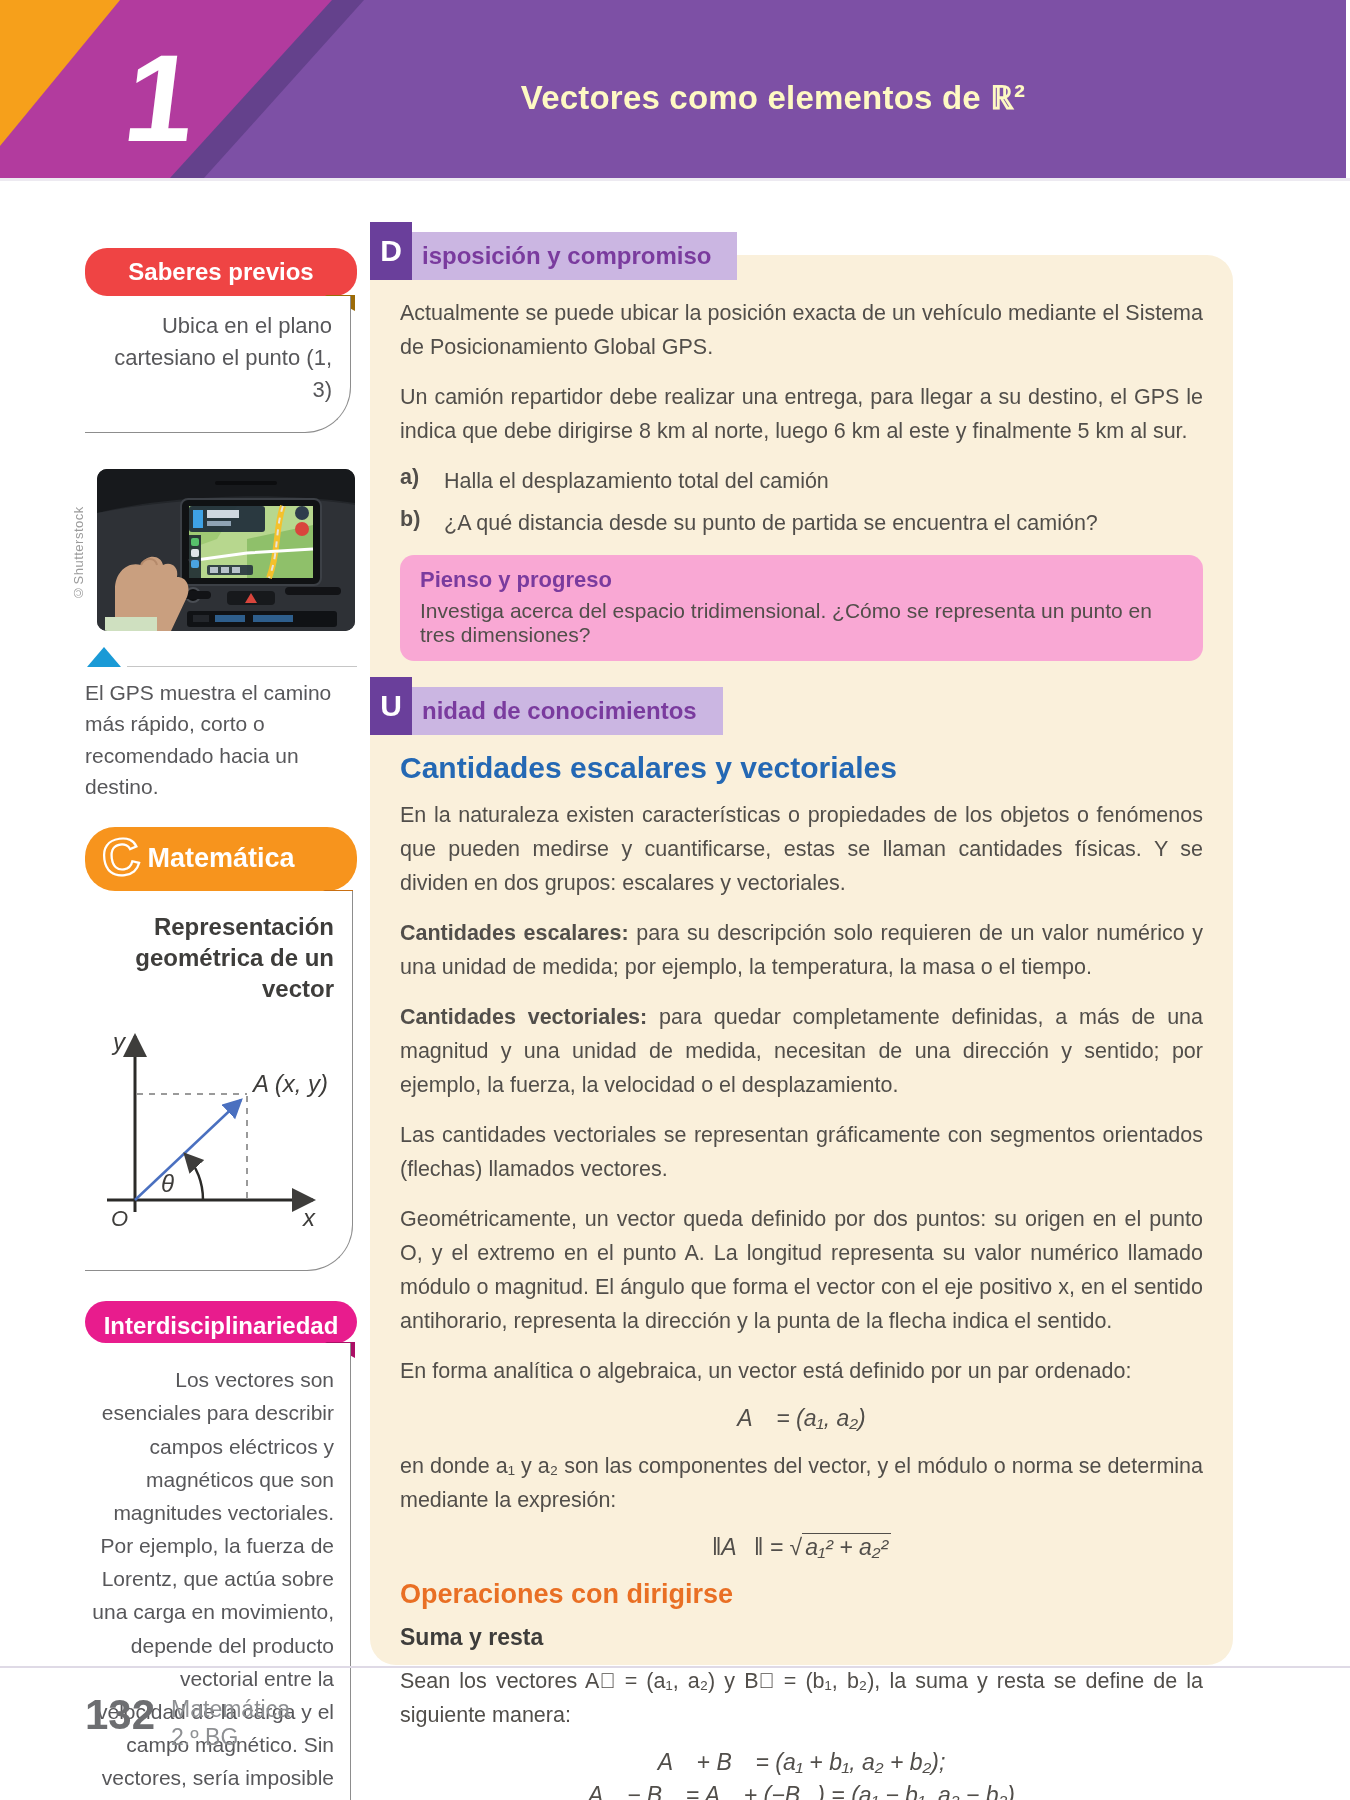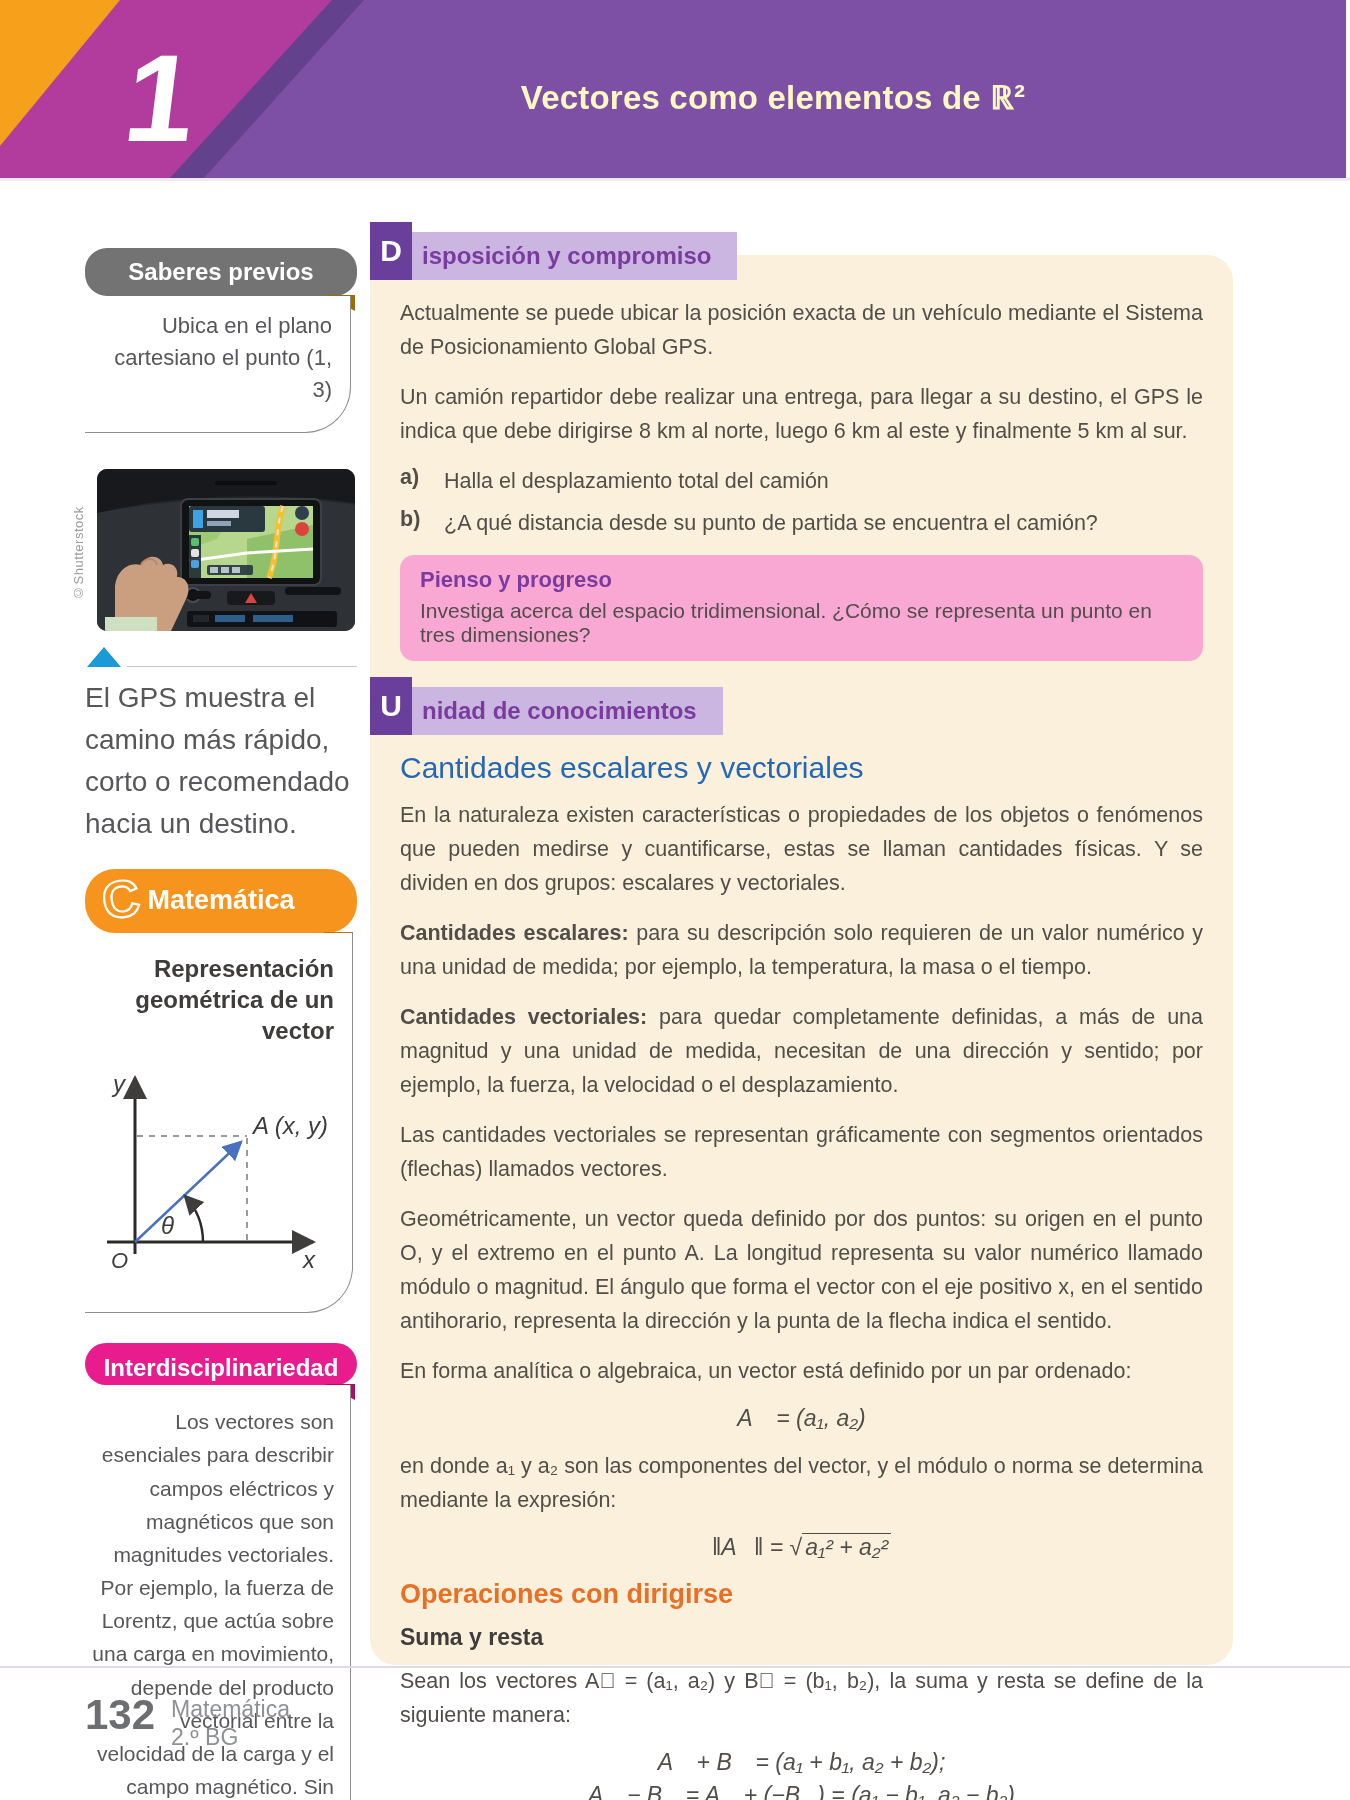--- a/index.html
+++ b/index.html
@@ -23,21 +23,21 @@
     color:#fef9c3; font-size:33px; font-weight:bold; letter-spacing:0.2px;
   }
   .header-underline { position:absolute; left:0; top:178px; width:1350px; height:3px; background:#edeaf1; }
 
   
   .sidebar { position:absolute; left:85px; top:248px; width:272px; }
 
   .bubble-tab { position:relative; color:#fff; font-weight:bold; text-align:center; }
 
   .saberes-tab {
-    height:48px; background:#737373; border-radius:22px; line-height:48px; font-size:24px;
+    height:48px; background:#ef4444; border-radius:22px; line-height:48px; font-size:24px;
   }
   
   .fold-down { position:absolute; right:2px; bottom:-15px; width:0; height:0;
     border-left:30px solid transparent; border-top:16px solid #9c6b07; }
 
   .callout {
     position:relative; background:#ffffff;
     border-right:1.5px solid #8d8d8d; border-bottom:1.5px solid #8d8d8d;
     border-bottom-right-radius:46px;
   }
@@ -51,21 +51,21 @@
     writing-mode:vertical-rl; transform:rotate(180deg);
     font-size:13px; color:#9b9b9b; letter-spacing:0.5px; text-align:center;
   }
   .gps-photo { position:absolute; left:12px; top:0; width:258px; height:162px; border-radius:10px; overflow:hidden; }
 
   .caption-block { margin-top:16px; }
   .caption-marker { position:relative; height:22px; }
   .caption-triangle { position:absolute; left:2px; top:0; width:0; height:0;
     border-left:17px solid transparent; border-right:17px solid transparent; border-bottom:20px solid #1a9ad6; }
   .caption-line { position:absolute; left:42px; right:0; top:19px; height:1px; background:#c6c6c6; }
-  .caption-text { margin-top:8px; font-size:28px; color:#57575a; line-height:1.5; }
+  .caption-text { margin-top:8px; font-size:21px; color:#57575a; line-height:1.5; }
 
   
   .mate-block { margin-top:24px; }
   .mate-tab {
     position:relative; height:64px; background:#f7941d; border-radius:30px;
     display:flex; align-items:center; justify-content:center; font-size:27px;
   }
   .mate-tab .c-logo { position:absolute; left:8px; top:4px; }
   .mate-fold { position:absolute; right:4px; bottom:-15px; width:0; height:0;
     border-left:30px solid transparent; border-top:16px solid #c96f12; }
@@ -100,21 +100,21 @@
 
   .body-text { font-size:21.5px; color:#514e4a; line-height:1.58; text-align:justify; margin-bottom:16px; }
   .item-row { display:flex; margin-bottom:10px; }
   .item-letter { font-weight:bold; color:#514e4a; font-size:21.5px; width:44px; flex:0 0 44px; }
   .item-text { font-size:21.5px; color:#514e4a; line-height:1.5; }
 
   .pienso-box { background:#f9a8d4; border-radius:14px; padding:12px 20px 14px 20px; margin:16px 0 10px 0; }
   .pienso-title { color:#7a3b9e; font-weight:bold; font-size:22px; margin-bottom:6px; }
   .pienso-text { color:#514e4a; font-size:21px; }
 
-  .blue-heading { color:#2468b4; font-size:30px; font-weight:normal; margin:4px 0 14px 0; }
+  .blue-heading { color:#2468b4; font-size:30px; font-weight:bold; margin:4px 0 14px 0; }
   .lead { font-weight:bold; }
 
   .formula { text-align:center; font-style:italic; font-size:23px; color:#514e4a; margin:10px 0 18px 0; }
   .radicand { border-top:1.5px solid #514e4a; padding:0 3px; }
 
   .orange-heading { color:#e96f24; font-size:27px; font-weight:bold; margin:14px 0 14px 0; }
   .sub-heading { color:#3e3d3b; font-size:23px; font-weight:bold; margin:6px 0 14px 0; }
   .formula-tight { margin:4px 0 6px 0; }
 
   

